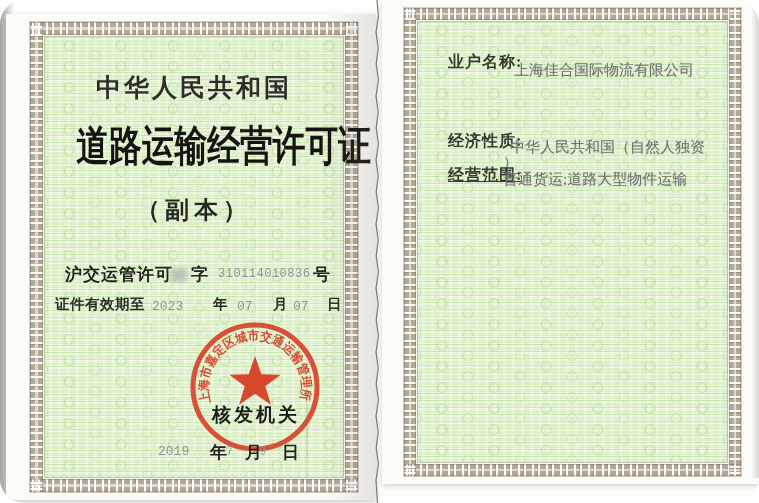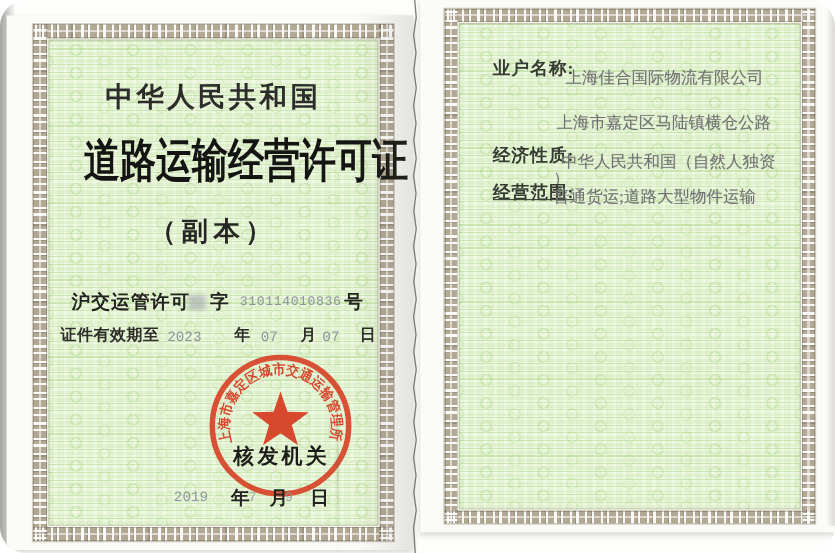--- a/index.html
+++ b/index.html
@@ -140,21 +140,20 @@
       <div class="band h top"></div>
       <div class="band h bottom"></div>
       <div class="band v left"></div>
       <div class="band v right"></div>
       <div class="guilloche"></div>
     </div>
 
     <div class="field-label" style="top:52px;">业户名称:</div>
     <div class="field-value" style="left:132px;top:61px;">上海佳合国际物流有限公司</div>
 
-    <div class="field-value" style="left:124px;top:102px;">上海市嘉定区马陆镇横仓公路</div>
 
     <div class="field-label" style="top:131px;">经济性质:</div>
     <div class="field-value" style="left:128px;top:138px;">中华人民共和国（自然人独资</div>
     <div class="field-value" style="left:121px;top:153px;">）</div>
 
     <div class="field-label" style="top:165px;text-decoration:underline;">经营范围:</div>
     <div class="field-value" style="left:121px;top:170px;">普通货运;道路大型物件运输</div>
   </div>
 
   <div class="scan-right-shade"></div>

